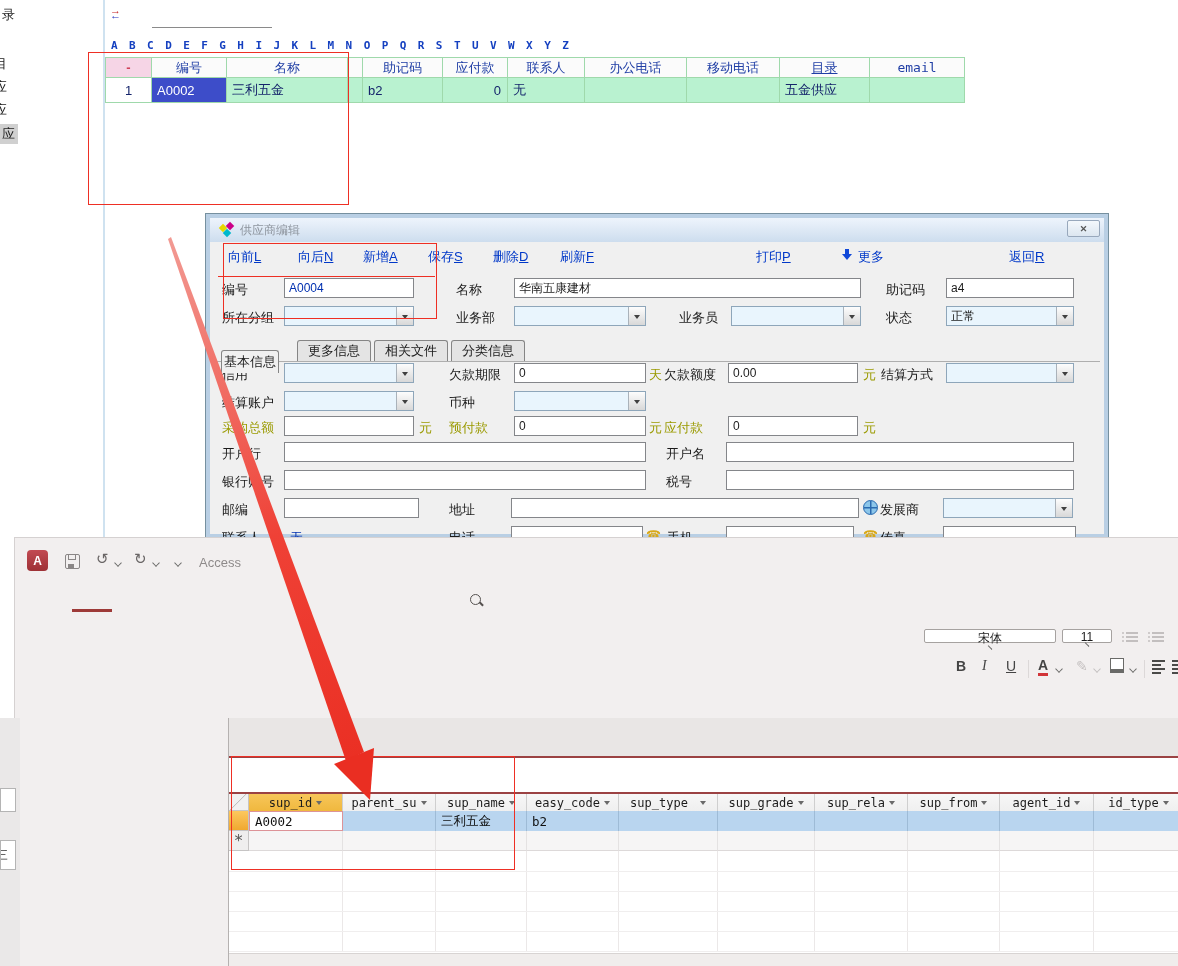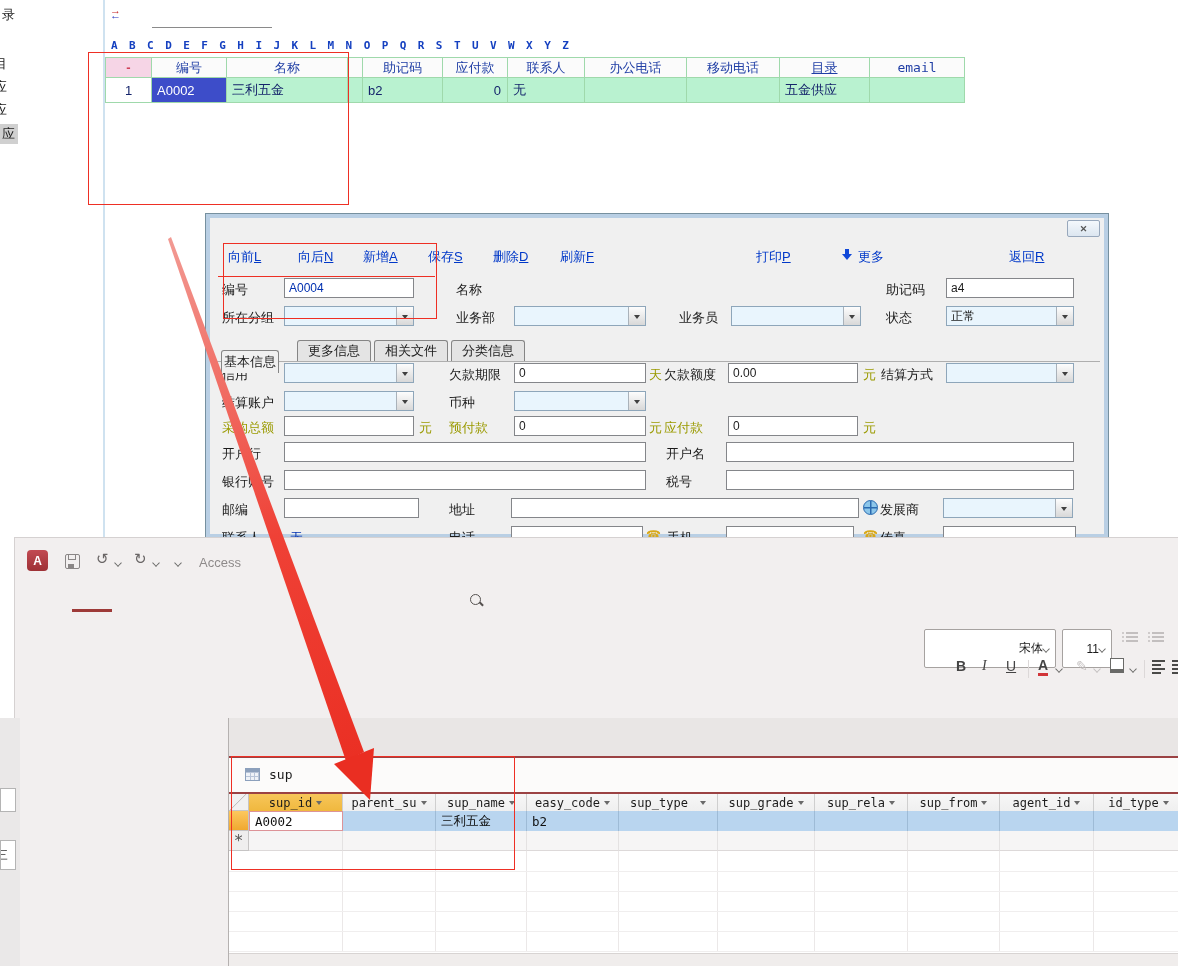--- a/index.html
+++ b/index.html
@@ -96,22 +96,22 @@
   .sheeticon{position:relative;width:13px;height:12px;background:#fff;border:1px solid #8a8a88;}
   .sheeticon .plus{position:absolute;right:-4px;bottom:-4px;font-size:10px;font-weight:bold;color:#3f9142;line-height:10px;}
   .sheeticon .sq{position:absolute;right:-3px;bottom:-3px;width:6px;height:6px;background:#7719aa;}
   .tblic{width:13px;height:11px;border:1px solid #8a98b8;
          background:linear-gradient(#5b9bd5 0 3px,rgba(0,0,0,0) 3px),
                     repeating-linear-gradient(to right,rgba(0,0,0,0) 0 3px,#aab8cc 3px 4px),#fff;}
   .win2{position:relative;width:15px;height:11px;background:#fff;border:1px solid #6a6a68;}
   .win2::before{content:"";position:absolute;left:-4px;top:3px;width:15px;height:11px;background:#fff;border:1px solid #6a6a68;}
   .winadj{width:17px;height:13px;border:1px solid #c3bfbf;position:relative;background:#fff;}
   .winadj::after{content:"";position:absolute;inset:2px;border:1px dashed #c3bfbf;}
-  .combo{position:absolute;height:39px;border:1px solid #a6a2a0;border-radius:2px;background:#fff;
-         font-size:12px;display:flex;align-items:center;padding:0 6px;justify-content:flex-end;box-sizing:border-box;}
+  .combo{position:absolute;height:14px;border:1px solid #a6a2a0;border-radius:2px;background:#fff;
+         font-size:12px;display:flex;align-items:center;padding:0 6px;justify-content:flex-start;box-sizing:border-box;flex-direction:column;}
   .fmtbtn{position:absolute;font-size:14px;color:#444;top:658px;}
   .pointer{width:0;height:0;border-left:4.5px solid transparent;border-right:4.5px solid transparent;
            border-bottom:11px solid #4a4a48;transform:rotate(-32deg);}
   .blist{display:flex;flex-direction:column;gap:2.5px;}
   .blist i{display:block;width:12px;height:1.5px;background:#c3bfbf;position:relative;}
   .blist i::before{content:"";position:absolute;left:-4px;top:0;width:2px;height:2px;background:#c3bfbf;border-radius:50%;}
   .alignic{display:flex;flex-direction:column;gap:2.5px;}
   .alignic i{display:block;height:1.5px;background:#4a4a48;}
   
   #navpane{position:absolute;left:20px;top:718px;width:208px;height:248px;background:#f3f0ef;}
@@ -209,36 +209,43 @@
       <div class="gc" style="width: 80px;">b2</div>
       <div class="gc gc-right" style="width: 65px;">0</div>
       <div class="gc" style="width: 77px;">无</div>
       <div class="gc" style="width: 102px;"></div>
       <div class="gc" style="width: 93px;"></div>
       <div class="gc" style="width: 90px;">五金供应</div>
       <div class="gc" style="width: 95px;"></div>
     </div>
 
   <div id="dialog">
+    <div class="dlg-title">
+      <span class="diam" style="left:10px;top:7px;background:#e6d800"></span>
+      <span class="diam" style="left:17px;top:5px;background:#cc0088"></span>
+      <span class="diam" style="left:14px;top:12px;background:#00b8cc"></span>
+      <span class="dlg-title-text">供应商编辑</span>
+    </div>
     <div class="dlg-close" style="right:8px;top:6px">✕</div>
 
     <span class="lnk" style="left:22px;top:34px"><span>向前</span><u>L</u></span>
     <span class="lnk" style="left:92px;top:34px"><span>向后</span><u>N</u></span>
     <span class="lnk" style="left:157px;top:34px"><span>新增</span><u>A</u></span>
     <span class="lnk" style="left:222px;top:34px"><span>保存</span><u>S</u></span>
     <span class="lnk" style="left:287px;top:34px"><span>删除</span><u>D</u></span>
     <span class="lnk" style="left:354px;top:34px"><span>刷新</span><u>F</u></span>
     <span class="lnk" style="left:550px;top:34px"><span>打印</span><u>P</u></span>
     <span class="dna" style="left:636px;top:35px"></span>
     <span class="lnk" style="left:652px;top:34px;text-decoration:none">更多</span>
     <span class="lnk" style="left:803px;top:34px"><span>返回</span><u>R</u></span>
 
     <span class="lbl" style="left:16px;top:67px">编号</span>
     <div class="inp" style="left:78px;top:64px;width:130px;color:#0030b0">A0004</div>
     <span class="lbl" style="left:250px;top:67px">名称</span>
+    <div class="inp" style="left:308px;top:64px;width:347px">华南五康建材</div>
     <span class="lbl" style="left:680px;top:67px">助记码</span>
     <div class="inp" style="left:740px;top:64px;width:128px">a4</div>
 
     <span class="lbl" style="left:16px;top:95px">所在分组</span>
     <div class="cmb" style="left:78px;top:92px;width:130px">
         <span class="cmb-btn">
           <i class="tri-dn"></i>
         </span>
       </div>
     <span class="lbl" style="left:250px;top:95px">业务部</span>
@@ -625,24 +632,20 @@
           <span>rival_res_note</span>
         </div>
       </div>
     <span class="scroll-up" style="left:188px;top:38px"></span>
   </div>
   <div class="abs" style="left:228px;top:718px;width:1px;height:248px;background:#b5b1b0;z-index:9"></div>
 
   <div class="abs" style="left:229px;top:718px;width:949px;height:248px;background:#fff;z-index:8"></div>
   <div class="abs" style="left:229px;top:718px;width:949px;height:38px;background:#e9e6e5;z-index:9"></div>
   <div class="maroon" style="top:756px;z-index:9"></div>
-  <div class="abs" style="left:229px;top:758px;width:949px;height:34px;background:#fcfbfa;z-index:9">
-    <span class="tblicon" style="position:absolute;left:16px;top:10px;width:15px;height:13px"></span>
-    <span style="position:absolute;left:40px;top:9px;font-family:'DejaVu Sans Mono',monospace;font-size:13px;color:#1b1b1b">sup</span>
-  </div>
   <div class="maroon" style="top:792px;z-index:9"></div>
 
   <div class="selector" style="left:229px;top:794px;width:20px;height:17px;background:#f1f1f1 linear-gradient(135deg,rgba(0,0,0,0) 46%,#b8b8b8 48%,rgba(0,0,0,0) 52%);z-index:9"></div>
   <div id="sheet-header" class="abs" style="left:249px;top:794px;display:flex;z-index:9">
       <div class="sh sh-sel" style="width: 94px;">
         <span>sup_id</span>
         <span class="htr"></span>
       </div>
       <div class="sh" style="width: 93px;">
         <span>parent_su</span>

